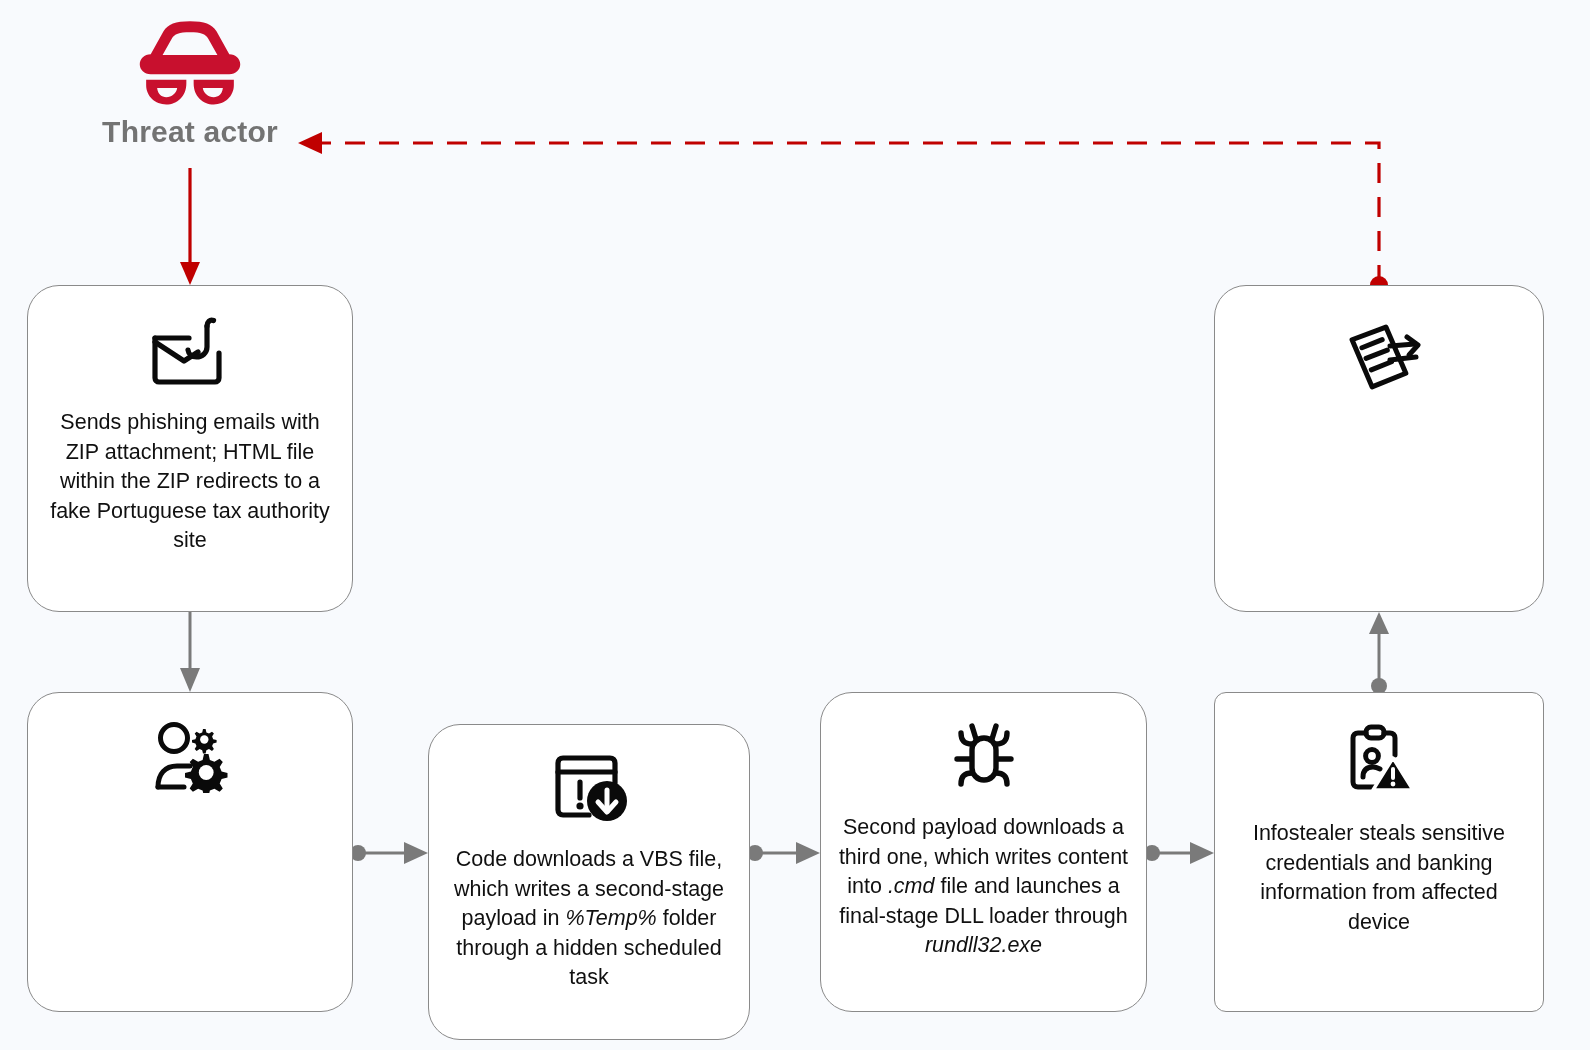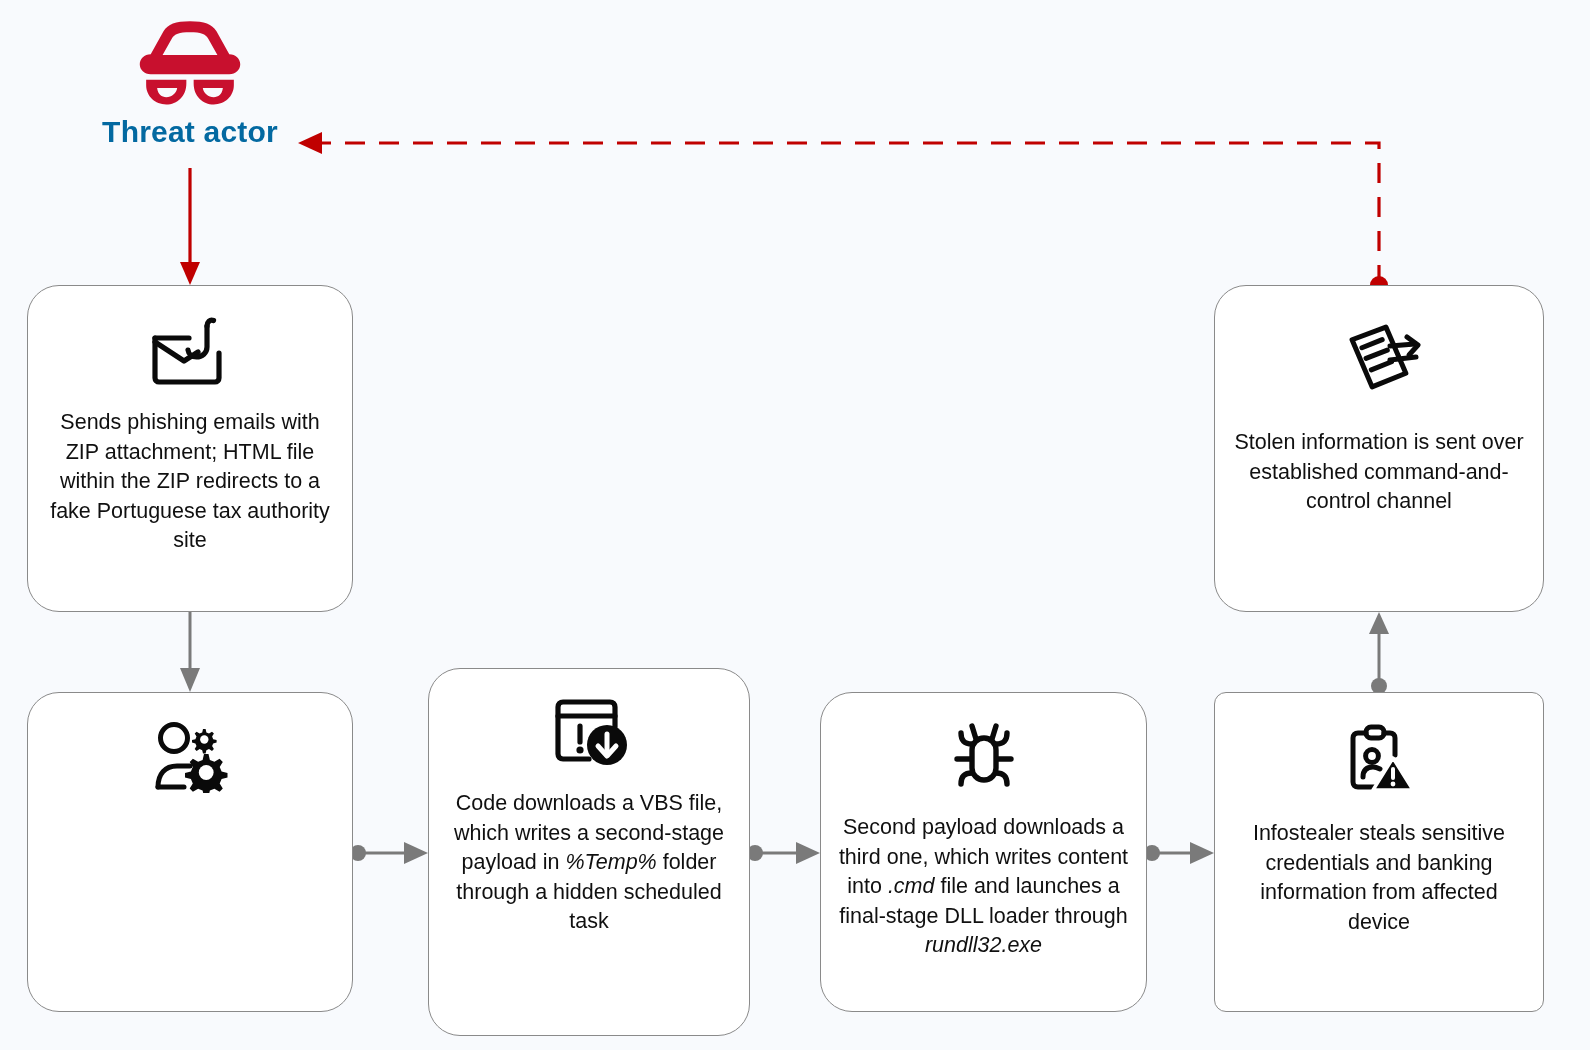--- a/index.html
+++ b/index.html
@@ -72,21 +72,21 @@
     padding: 0 14px;
     box-sizing: border-box;
     width: 100%;
   }
   .card-text i { font-style: italic; }
 
   
   #card-phishing   { left: 27px;   top: 285px; width: 326px; height: 327px; }
   #card-c2         { left: 1214px; top: 285px; width: 330px; height: 327px; }
   #card-fakedoc    { left: 27px;   top: 692px; width: 326px; height: 320px; }
-  #card-vbs        { left: 428px;  top: 668px; width: 322px; height: 368px; }
+  #card-vbs        { left: 428px;  top: 724px; width: 322px; height: 316px; }
   #card-payload2   { left: 820px;  top: 692px; width: 327px; height: 320px; }
   #card-infosteal  { left: 1214px; top: 692px; width: 330px; height: 320px; border-radius: 12px; }
 
   #card-phishing   .card-icon { margin-top: 30px; }
   #card-phishing   .card-text { margin-top: 22px; }
   #card-c2         .card-icon { margin-top: 38px; }
   #card-c2         .card-text { margin-top: 28px; }
   #card-fakedoc    .card-icon { margin-top: 28px; }
   #card-fakedoc    .card-text { margin-top: 22px; }
   #card-vbs        .card-icon { margin-top: 26px; }
@@ -157,21 +157,21 @@
                L103 66 C110 66 115 61 115 55 C115 49 110 44 103 44
                L89 19 C84 11 76 8 60 8 Z
                M60 20 C72 20 77 22 80 27 L90 45 L30 45 L40 27 C43 22 48 20 60 20 Z" fill="#C8102E"></path>
 
       <path d="M12 72 L56 72 L56 76 C56 90 46 99 34 99 C22 99 12 90 12 78 Z
                M24 81 C25 88 29 91 34 91 C40 91 45 87 46 81 Z" fill="#C8102E"></path>
 
       <path d="M64 72 L108 72 L108 78 C108 90 98 99 86 99 C74 99 64 90 64 76 Z
                M74 81 C75 87 80 91 86 91 C91 91 95 88 96 81 Z" fill="#C8102E"></path>
     </svg>
-    <div class="actor-label" style="color:#0369a1">Threat actor</div>
+    <div class="actor-label" style="color:#737373">Threat actor</div>
   </div>
 
   <div class="card" id="card-phishing">
     <svg class="card-icon" width="82" height="70" viewBox="0 0 82 70">
       <g fill="none" stroke="#0a0a0a" stroke-width="5.2" stroke-linecap="round" stroke-linejoin="round">
 
         <path d="M6 22 L6 62 C6 64.2 7.8 66 10 66 L66 66 C68.2 66 70 64.2 70 62 L70 37"></path>
 
         <path d="M6 22 L40 22"></path>
 
@@ -195,23 +195,20 @@
 
         <path d="M28 22 L49 16" transform="rotate(-6 44 33)"></path>
         <path d="M31 33 L53 27" transform="rotate(-6 44 33)"></path>
         <path d="M35 45 L56 39" transform="rotate(-6 44 33)"></path>
 
         <path d="M55 22 L80 20"></path>
         <path d="M55 36 L81 33"></path>
         <path d="M72 13 L83 21 L74 31"></path>
       </g>
     </svg>
-    <div class="card-text">
-      <span>Stolen information is sent over established command-and-control channel</span>
-    </div>
   </div>
 
   <div class="card" id="card-fakedoc">
     <svg class="card-icon" width="78" height="72" viewBox="0 0 78 72">
       <g fill="none" stroke="#0a0a0a" stroke-width="5" stroke-linecap="round" stroke-linejoin="round">
 
         <circle cx="23" cy="17" r="13.5"></circle>
 
         <path d="M7 66 C7 53 14 45 26 45 L39 45"></path>
         <path d="M7 66 L33 66"></path>

